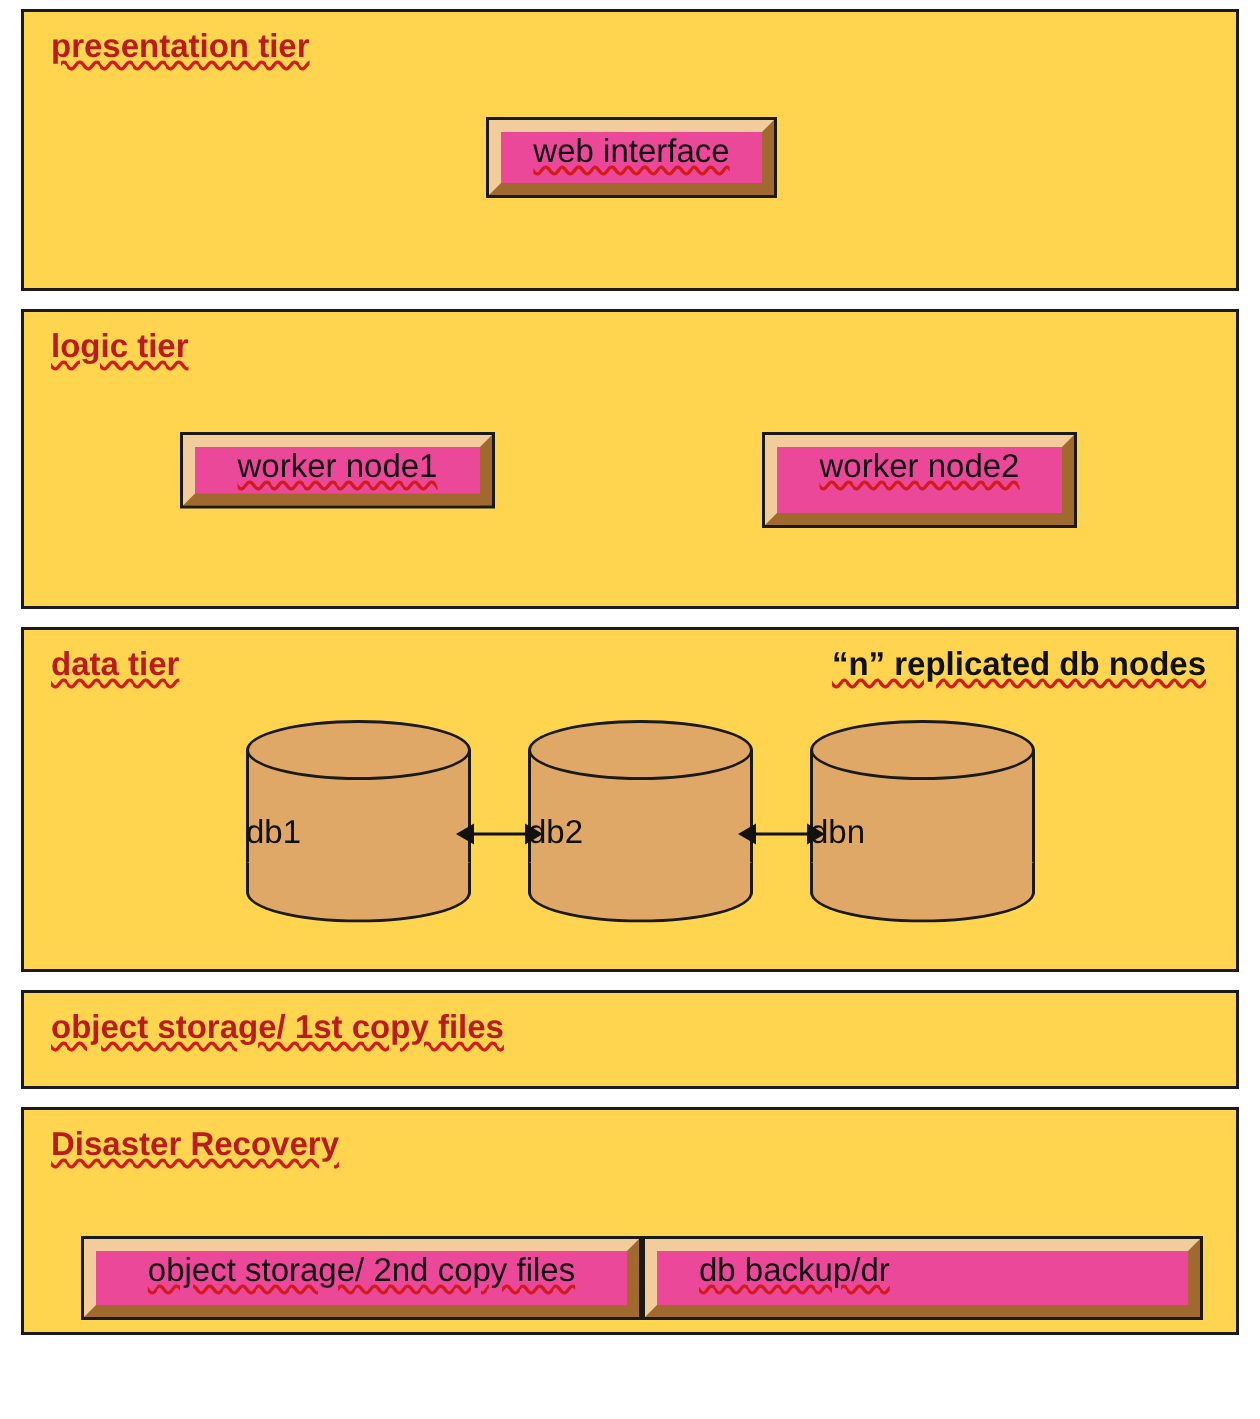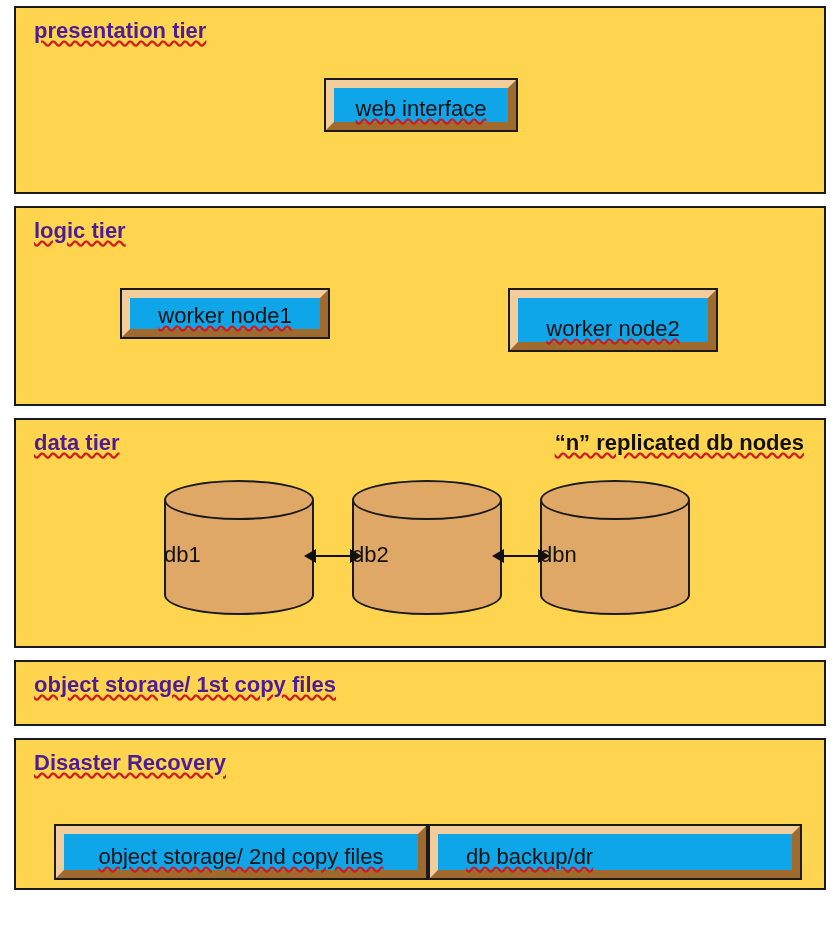--- a/index.html
+++ b/index.html
@@ -19,42 +19,42 @@
     left: 14px;
     right: 14px;
     background: #ffd54f;
     border: 2px solid #1a1a1a;
     box-sizing: border-box;
     padding: 10px 18px;
   }
   .tier-title {
     font-size: 22px;
     font-weight: bold;
-    color: #4c1d95;
+    color: #b91c1c;
     text-decoration: underline;
     text-decoration-style: wavy;
     text-decoration-color: #d21c1c;
   }
   .tier-note {
     position: absolute;
     font-size: 22px;
     font-weight: bold;
     color: #111;
     text-decoration: underline;
     text-decoration-style: wavy;
     text-decoration-color: #d21c1c;
   }
 
   
   .node {
     position: absolute;
-    background: #0ea5e9;
+    background: #ec4899;
     box-sizing: border-box;
     display: flex;
-    align-items: flex-end;
+    align-items: flex-start;
     justify-content: center;
     font-size: 22px;
     color: #111;
     text-decoration: underline;
     text-decoration-style: wavy;
     text-decoration-color: #d21c1c;
     border-style: solid;
     border-width: 8px;
     
     border-top-color:   #f2cd9b;

